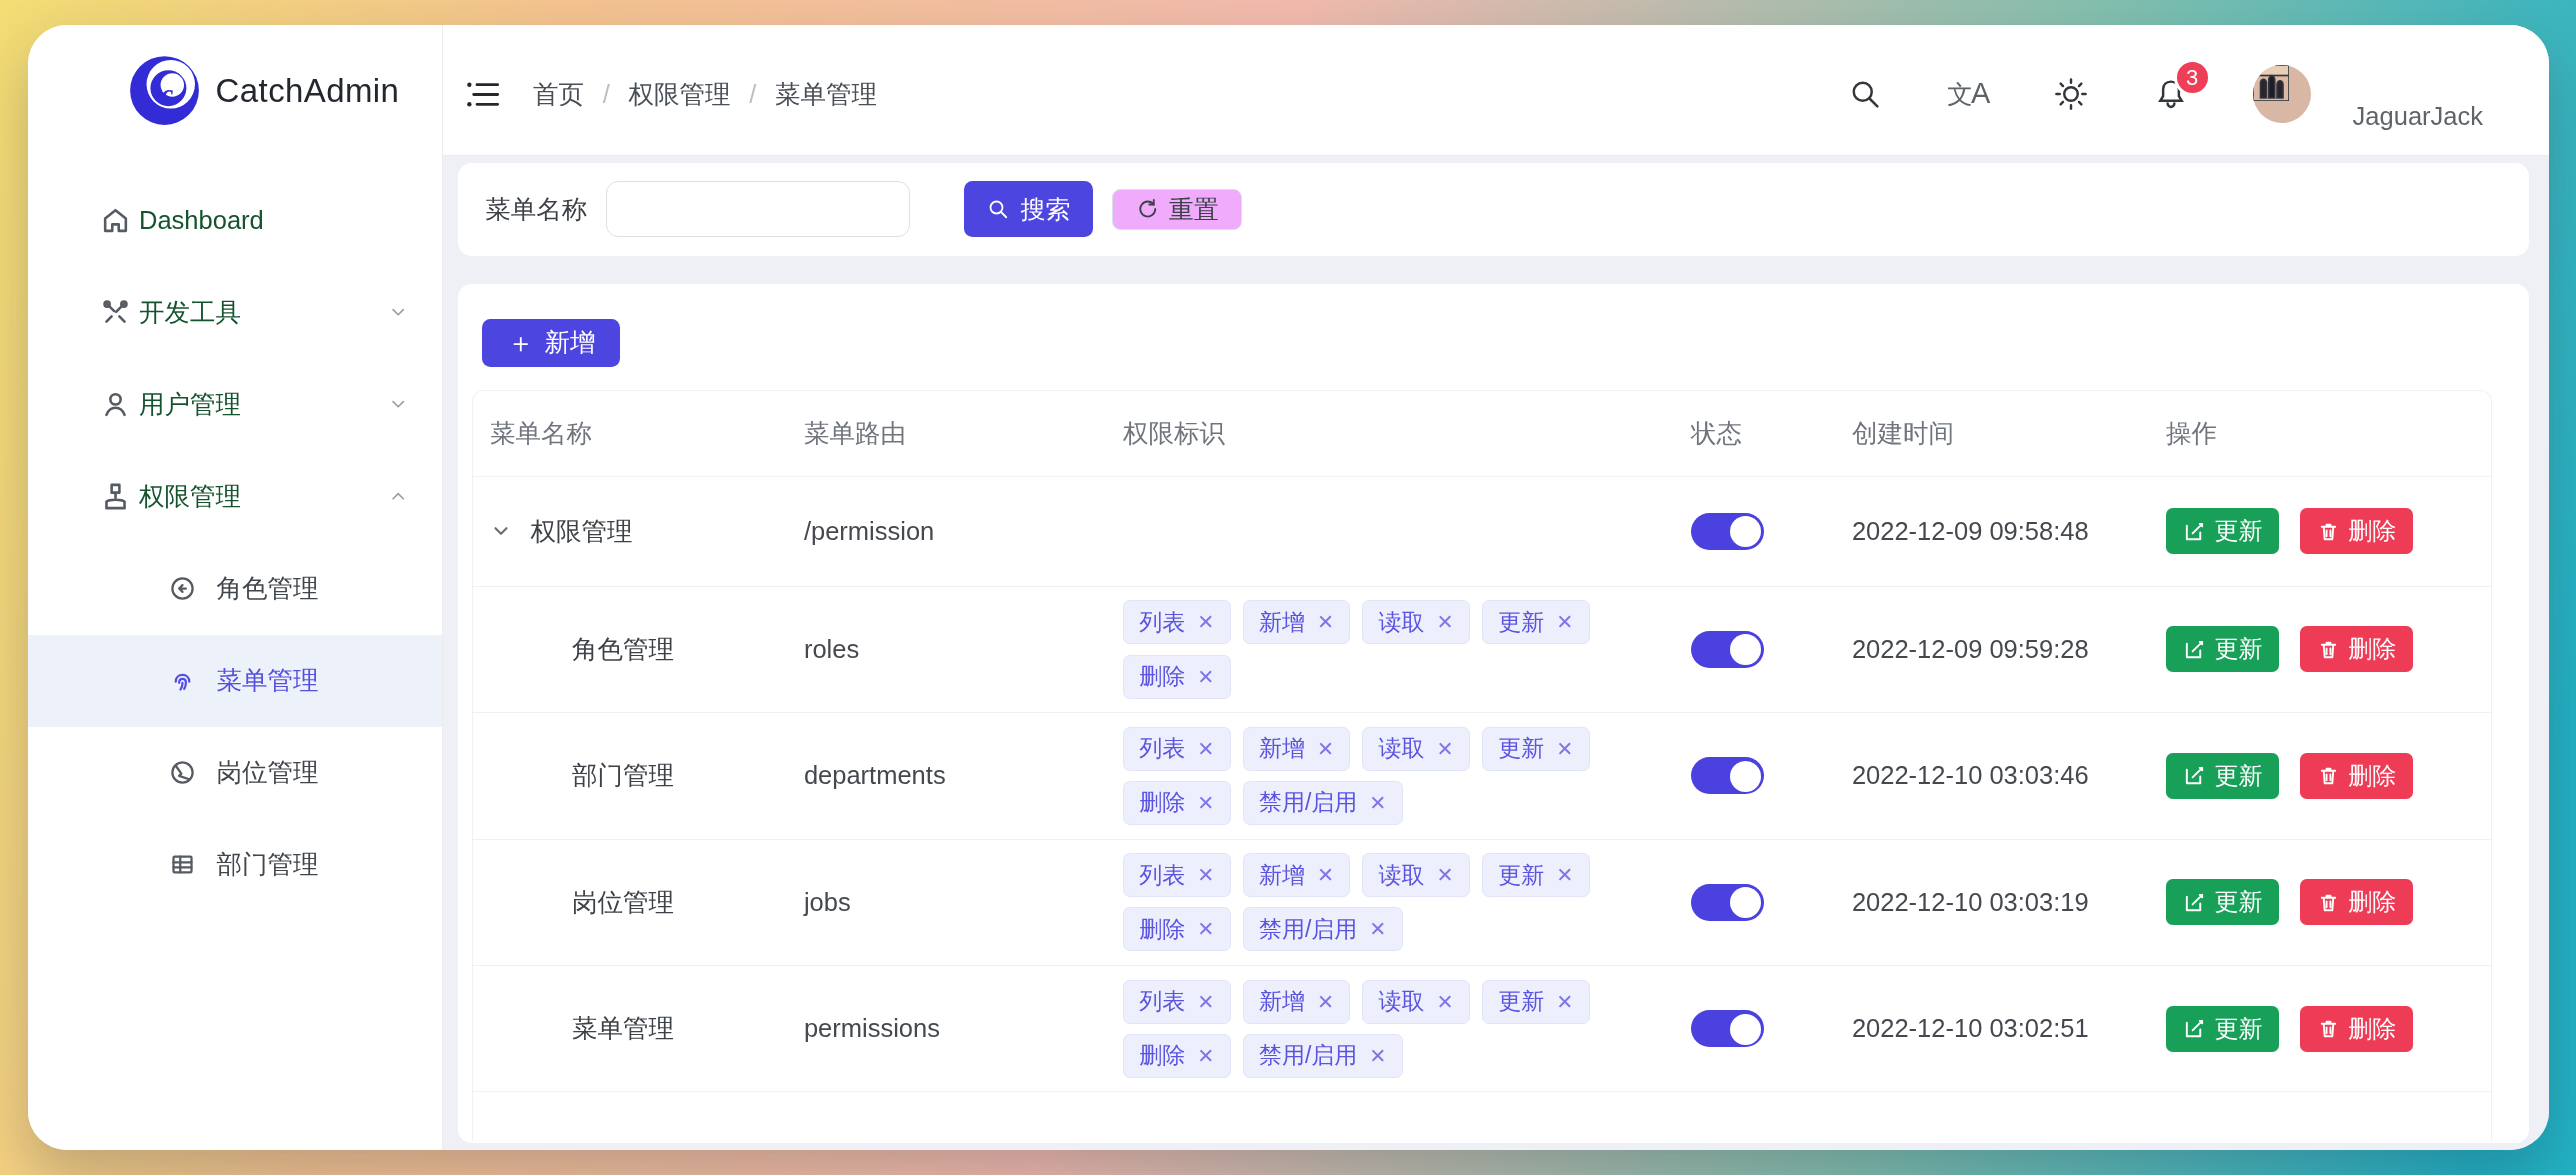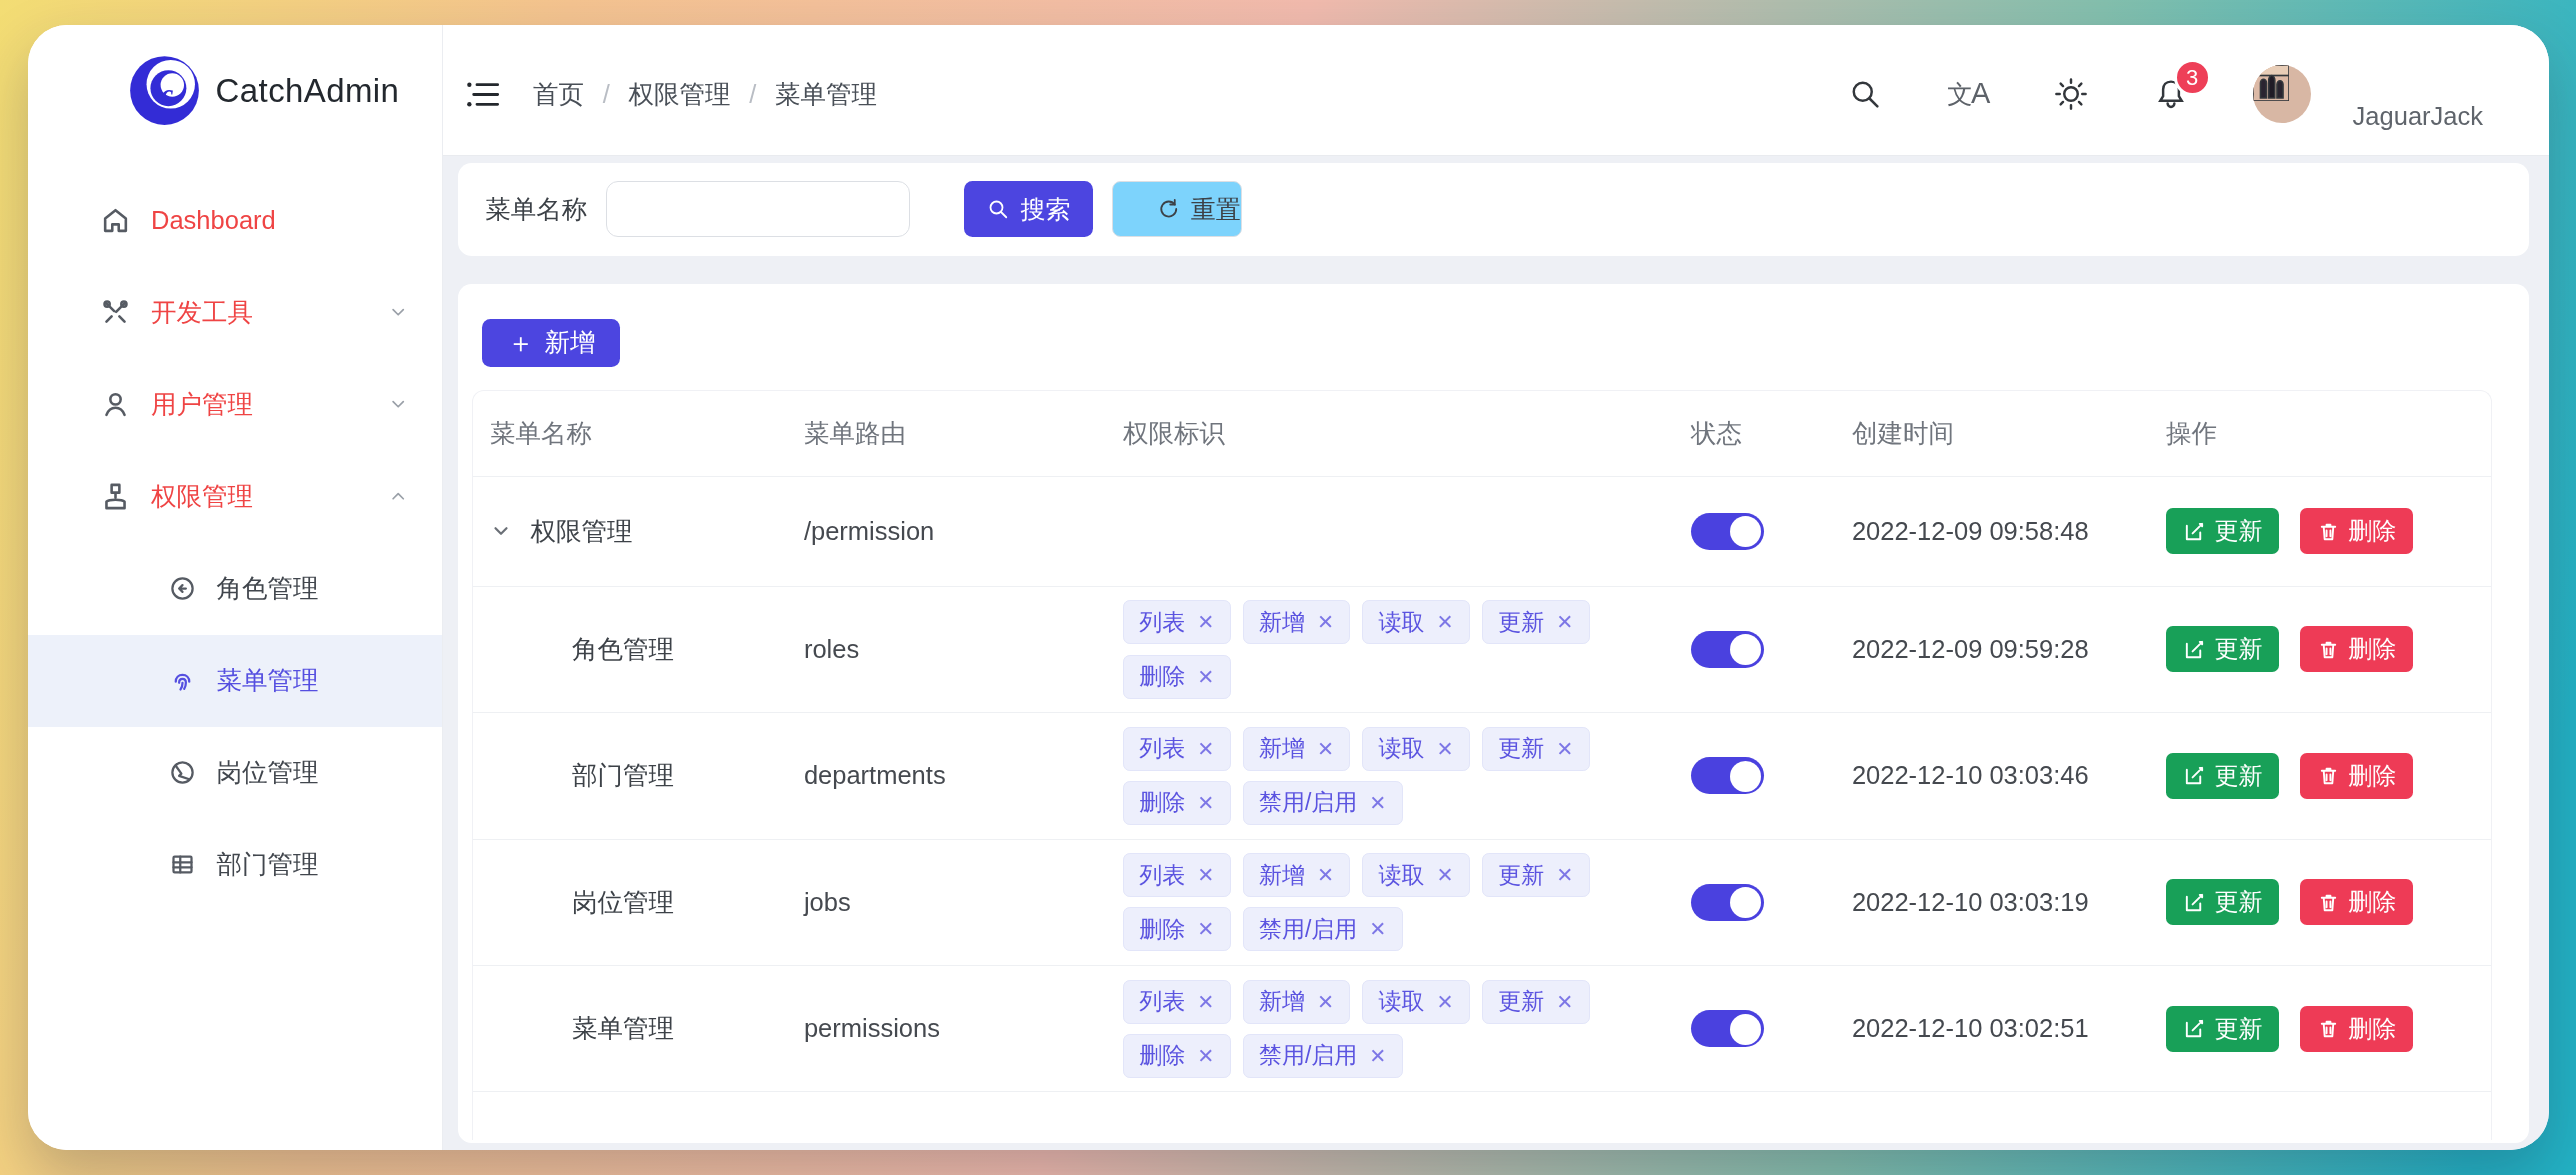--- a/index.html
+++ b/index.html
@@ -13,21 +13,21 @@
     background:#fff; border-radius:39px; box-shadow:0 25.5px 59px rgba(30,40,60,.25);
     display:flex; overflow:hidden; }
 
   
   .sidebar { width:415px; flex:0 0 415px; background:#fff; border-right:0.8px solid #ebedf1; }
   .logo-row { height:131px; display:flex; align-items:center; padding-left:99px; gap:13.6px; }
   .logo-row svg { width:75px; height:75px; }
   .logo-text { font-size:33px; color:#23282e; letter-spacing:0.4px; }
   .menu { padding-top:18.7px; }
   .side-item { position:relative; height:92px; display:flex; align-items:center;
-    padding-left:72px; gap:20px; font-size:25.5px; color:#ef4444; cursor:pointer; }
+    padding-left:72px; gap:8px; font-size:25.5px; color:#14532d; cursor:pointer; }
   .side-item svg { width:31px; height:31px; stroke:#565b63; fill:none; stroke-width:2; stroke-linecap:round; stroke-linejoin:round; }
   .side-item .chev { position:absolute; right:34px; width:20.4px; height:20.4px; stroke:#9aa0a8; }
   .sub-item { position:relative; height:92px; display:flex; align-items:center;
     padding-left:141px; gap:20.4px; font-size:25.5px; color:#41464d; cursor:pointer; }
   .sub-item svg { width:27px; height:27px; stroke:#565b63; fill:none; stroke-width:2; stroke-linecap:round; stroke-linejoin:round; }
   .sub-item.active { background:#edf1fa; color:#554fe0; }
   .sub-item.active svg { stroke:#554fe0; }
 
   
   .main { flex:1; display:flex; flex-direction:column; background:#eef0f5; min-width:0; }
@@ -51,21 +51,21 @@
   
   .filter-card { margin:6.8px 20.4px 0 15.3px; height:93px; flex:0 0 93px; background:#fff; border-radius:13.6px;
     display:flex; align-items:center; padding-left:27px; }
   .filter-label { font-size:25.5px; color:#3c4147; width:102px; }
   .filter-input { margin-left:18.7px; width:304px; height:56px; border:0.8px solid #dcdfe4; border-radius:12px;
     font-size:24px; padding:0 17px; color:#3c4147; outline:none; background:#fff; }
   .btn { display:inline-flex; align-items:center; justify-content:center; gap:10.2px; border:none;
     border-radius:8.5px; cursor:pointer; font-family:Liberation Mono, monospace; }
   .btn-search { margin-left:54px; width:129px; height:56px; background:#4c45e0; color:#fff; font-size:25px; }
   .btn-search svg { width:24px; height:24px; stroke:#fff; stroke-width:2.4; fill:none; stroke-linecap:round; }
-  .btn-reset { margin-left:18.7px; width:130px; height:56px; background:#7dd3fc; border:0.8px solid #dcdfe4; color:#3c4147; font-size:25px;justify-content:flex-end; }
+  .btn-reset { margin-left:18.7px; width:130px; height:41px; background:#f0abfc; border:0.8px solid #dcdfe4; color:#3c4147; font-size:25px; }
   .btn-reset svg { width:24px; height:24px; stroke:#3c4147; stroke-width:2.4; fill:none; stroke-linecap:round; }
 
   .gap-band { height:28px; flex:0 0 28px; }
 
   
   .content-card { margin:0 20.4px 6.8px 15.3px; flex:1; background:#fff; border-radius:13.6px; overflow:hidden; }
   .btn-add { margin:35px 0 0 24px; width:138px; height:48px; background:#4c45e0; color:#fff; font-size:25.5px; border-radius:8.5px; }
   .btn-add .plus { font-size:27px; font-weight:400; }
 
   .table-wrap { margin:23px 0 0 13.6px; width:2020px; border:0.8px solid #f0f1f5; border-bottom:none;

